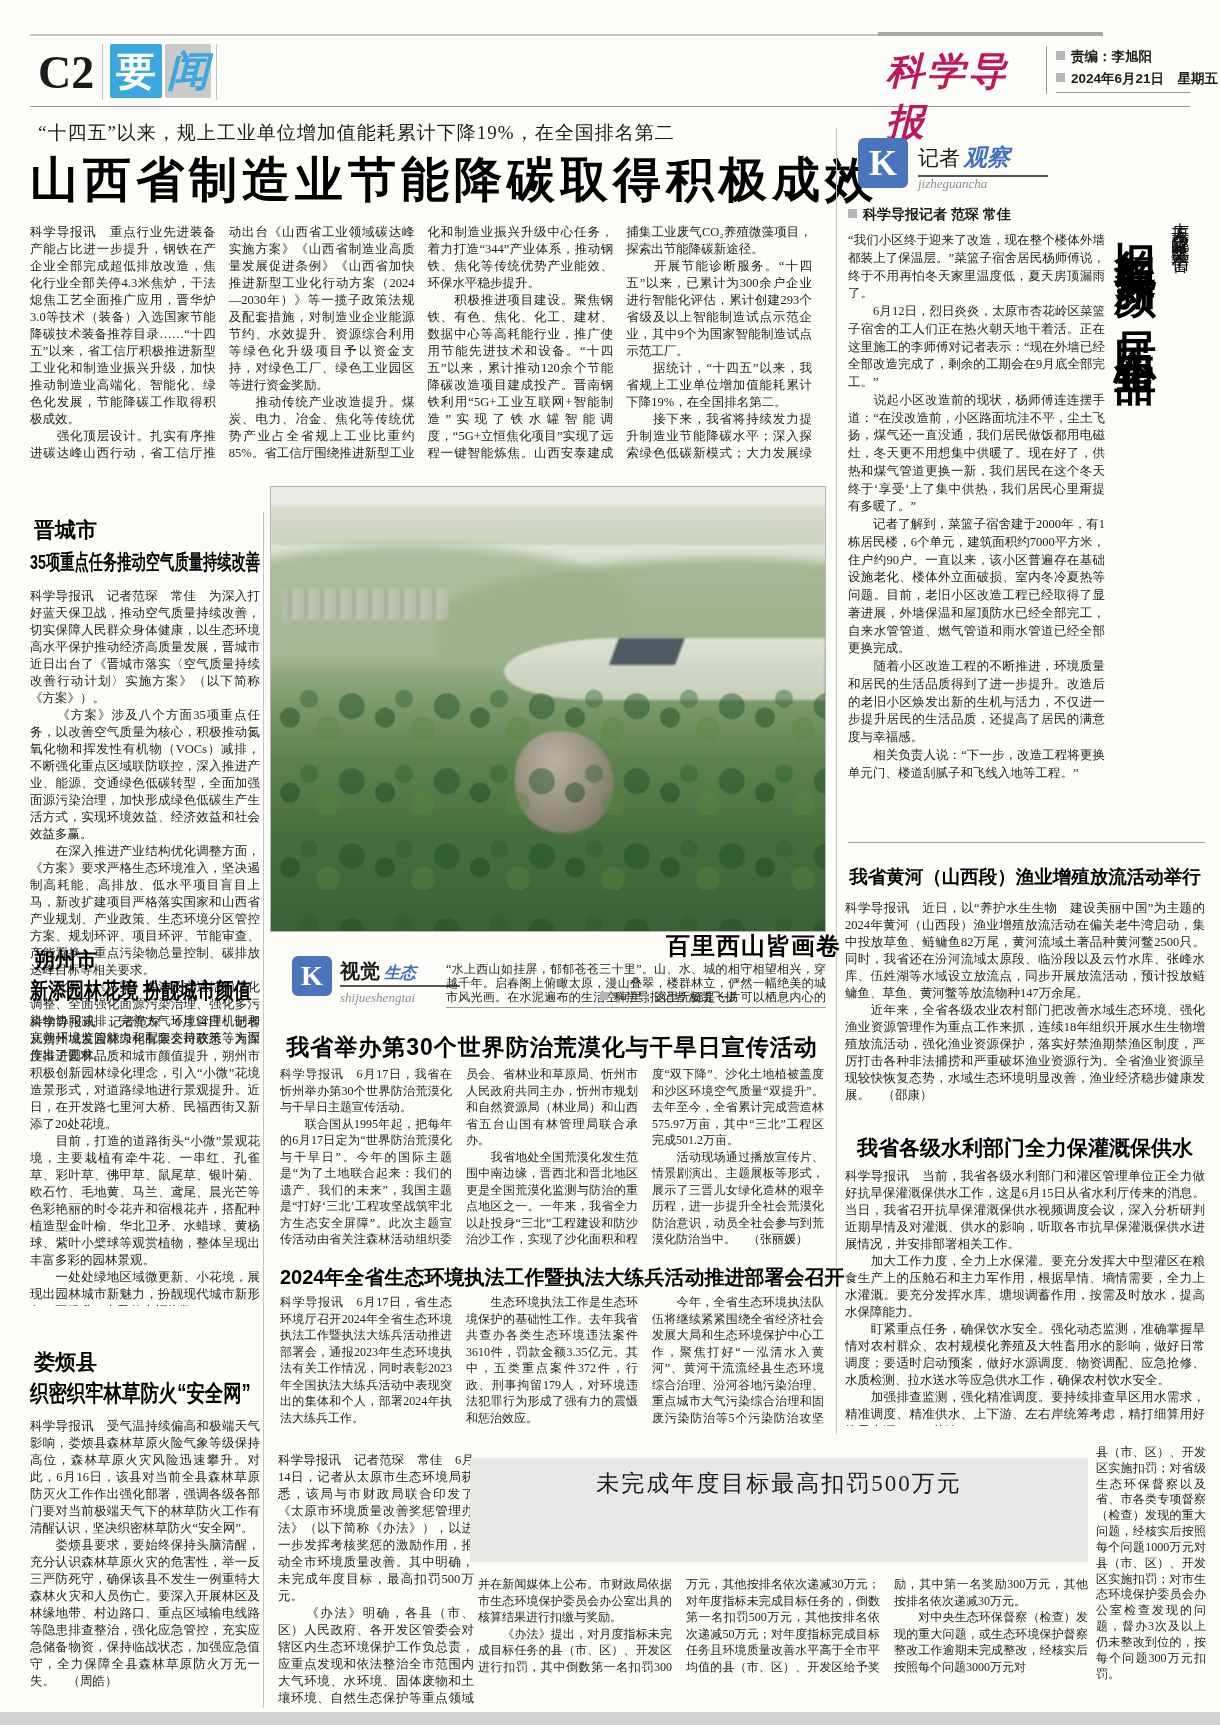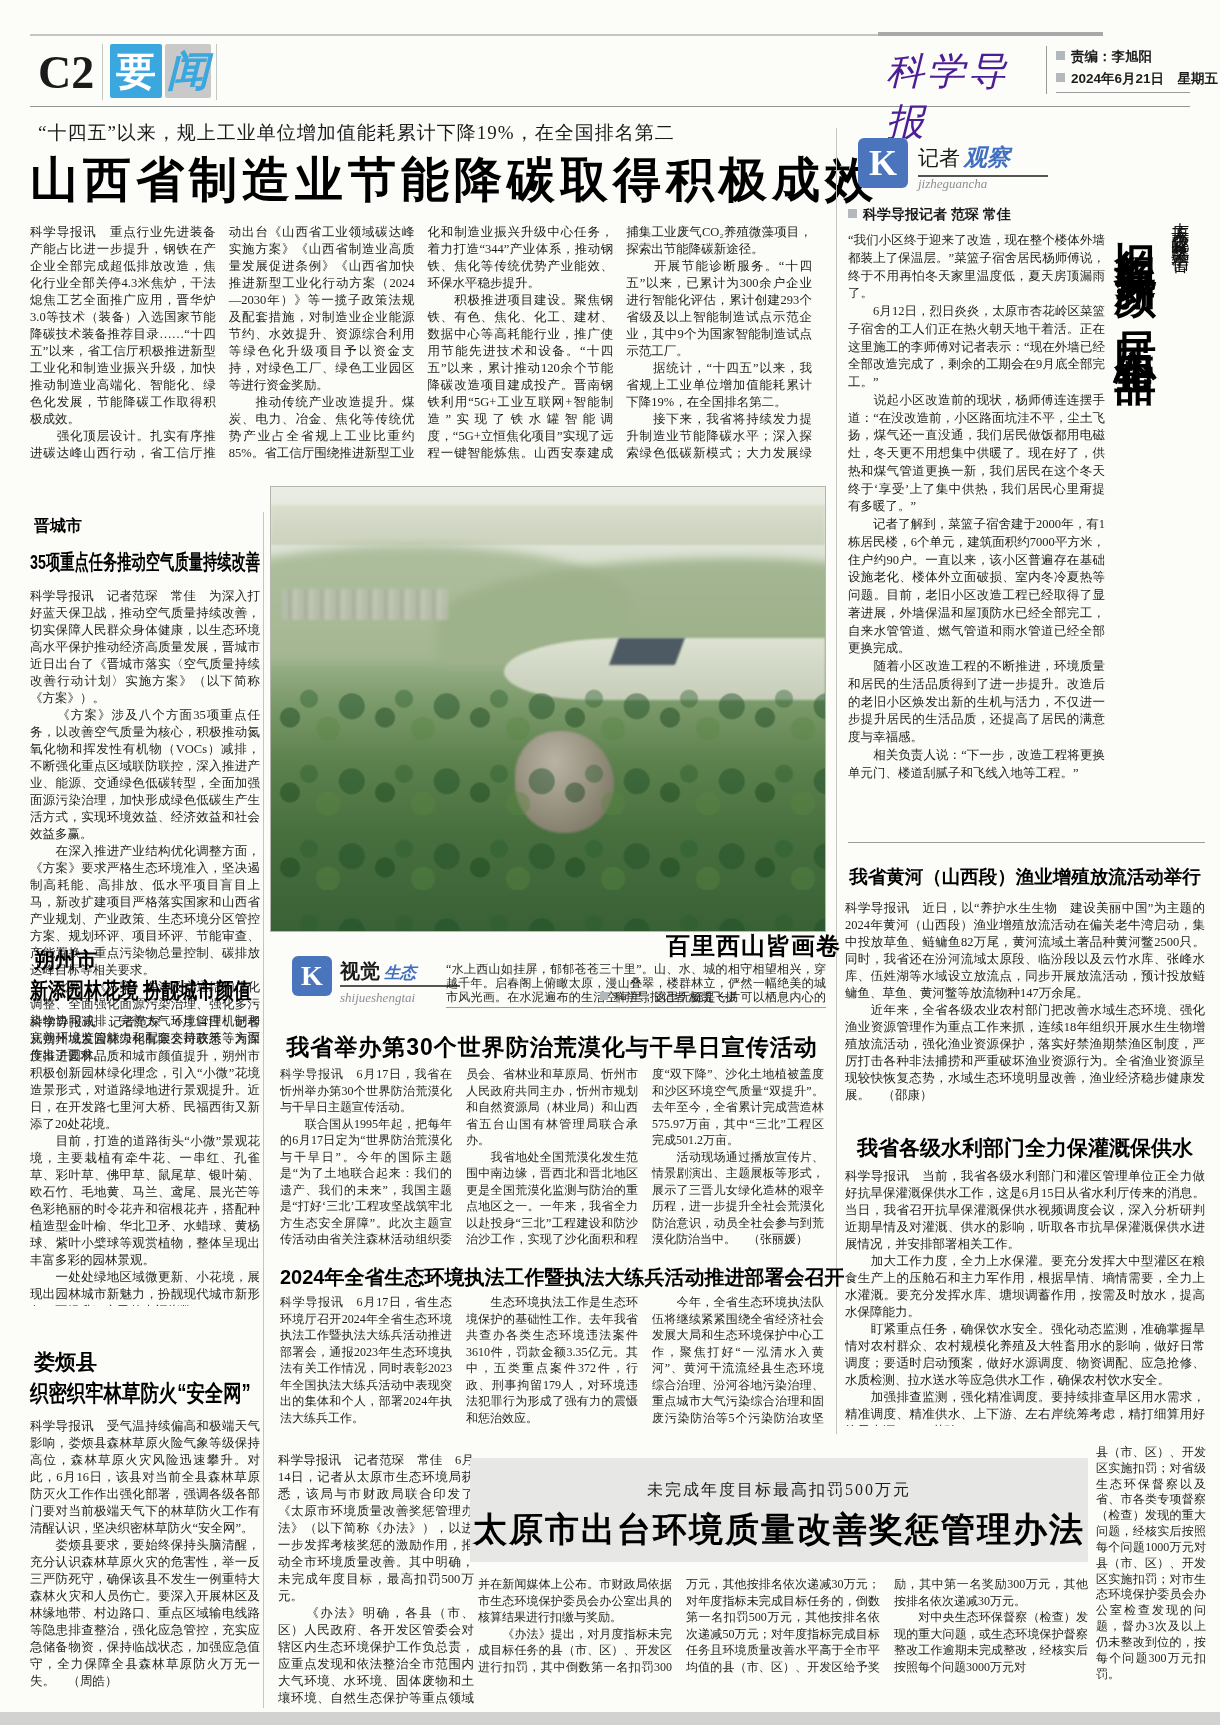--- a/index.html
+++ b/index.html
@@ -31,40 +31,40 @@
   <div class="rule" style="left:30px;top:34px;width:848px;height:2px;background:#c4c4c4"></div>
   <div class="rule" style="left:878px;top:32px;width:225px;height:4px;background:#a9a9a9"></div>
   <div class="rule" style="left:30px;top:106px;width:1160px;height:1px"></div>
 
   <div class="abs" style="left:38px;top:46px;font-size:46px;font-weight:700;font-family:'Liberation Serif',serif">C2</div>
   <div class="vrule" style="left:102px;top:44px;height:56px"></div>
   <div class="abs kbox" style="left:110px;top:44px;width:52px;height:54px;background:#3aa7df;border-radius:2px;font-size:40px;font-family:'Liberation Sans',sans-serif">要</div>
   <div class="abs kbox" style="left:165px;top:44px;width:46px;height:54px;background:#c9c9c9;color:#3aa7df;border-radius:2px;font-size:42px;font-style:italic;font-family:'Liberation Serif',serif">闻</div>
   <div class="vrule" style="left:216px;top:44px;height:56px"></div>
 
-  <div class="abs" style="left:886px;top:46px;width:150px;font-size:38px;font-weight:400;font-style:italic;color:#4c1d95;letter-spacing:3px;font-family:'Liberation Serif',serif">科学导报</div>
+  <div class="abs" style="left:886px;top:46px;width:150px;font-size:38px;font-weight:700;font-style:italic;color:#be185d;letter-spacing:3px;font-family:'Liberation Serif',serif">科学导报</div>
   <div class="vrule" style="left:1046px;top:46px;height:48px;background:#9b9b9b"></div>
   <div class="abs" style="left:1056px;top:48px;font-size:13.5px;font-weight:700;font-family:'Liberation Sans',sans-serif"><span class="sq"></span><span>责编：李旭阳</span></div>
   <div class="abs" style="left:1056px;top:70px;font-size:13.5px;font-weight:700;font-family:'Liberation Sans',sans-serif"><span class="sq"></span><span>2024年6月21日</span>　<span>星期五</span></div>
   <div class="rule" style="left:1056px;top:92px;width:134px;height:1px;background:#9b9b9b"></div>
 
   <div class="abs" style="left:38px;top:120px;font-size:19px;letter-spacing:1px">“十四五”以来，规上工业单位增加值能耗累计下降19%，在全国排名第二</div>
   <div class="abs hl nowrap" style="left:30px;top:148px;font-size:48px;letter-spacing:5px">山西省制造业节能降碳取得积极成效</div>
   <div class="abs bt cols4" style="left:30px;top:224px;width:782px;height:252px">科学导报讯　重点行业先进装备产能占比进一步提升，钢铁在产企业全部完成超低排放改造，焦化行业全部关停4.3米焦炉，干法熄焦工艺全面推广应用，晋华炉3.0等技术（装备）入选国家节能降碳技术装备推荐目录……“十四五”以来，省工信厅积极推进新型工业化和制造业振兴升级，加快推动制造业高端化、智能化、绿色化发展，节能降碳工作取得积极成效。
 　　强化顶层设计。扎实有序推进碳达峰山西行动，省工信厅推动出台《山西省工业领域碳达峰实施方案》《山西省制造业高质量发展促进条例》《山西省加快推进新型工业化行动方案（2024—2030年）》等一揽子政策法规及配套措施，对制造业企业能源节约、水效提升、资源综合利用等绿色化升级项目予以资金支持，对绿色工厂、绿色工业园区等进行资金奖励。
 　　推动传统产业改造提升。煤炭、电力、冶金、焦化等传统优势产业占全省规上工业比重约85%。省工信厅围绕推进新型工业化和制造业振兴升级中心任务，着力打造“344”产业体系，推动钢铁、焦化等传统优势产业能效、环保水平稳步提升。
 　　积极推进项目建设。聚焦钢铁、有色、焦化、化工、建材、数据中心等高耗能行业，推广使用节能先进技术和设备。“十四五”以来，累计推动120余个节能降碳改造项目建成投产。晋南钢铁利用“5G+工业互联网+智能制造”实现了铁水罐智能调度，“5G+立恒焦化项目”实现了远程一键智能炼焦。山西安泰建成捕集工业废气CO₂养殖微藻项目，探索出节能降碳新途径。
 　　开展节能诊断服务。“十四五”以来，已累计为300余户企业进行智能化评估，累计创建293个省级及以上智能制造试点示范企业，其中9个为国家智能制造试点示范工厂。
 　　据统计，“十四五”以来，我省规上工业单位增加值能耗累计下降19%，在全国排名第二。
 　　接下来，我省将持续发力提升制造业节能降碳水平；深入探索绿色低碳新模式；大力发展绿色低碳产业，开展CCUS（二氧化碳捕集、利用与封存）与工业流程耦合等技术研发及示范应用，不断打造创新生态，为美丽山西建设作出新的贡献。　（晋帅妮）</div>
 
   <div class="vrule" style="left:263px;top:512px;height:1196px"></div>
   <div class="vrule" style="left:836px;top:128px;height:1306px"></div>
 
-  <div class="abs hl" style="left:34px;top:516px;font-size:16px">晋城市</div>
+  <div class="abs hl" style="left:34px;top:516px;font-size:21px">晋城市</div>
   <div class="abs hl nowrap" style="left:30px;top:548px;font-size:21px;transform:scaleX(0.68);transform-origin:0 50%">35项重点任务推动空气质量持续改善</div>
   <div class="abs bt" style="left:30px;top:588px;width:230px;height:506px">科学导报讯　记者范琛　常佳　为深入打好蓝天保卫战，推动空气质量持续改善，切实保障人民群众身体健康，以生态环境高水平保护推动经济高质量发展，晋城市近日出台了《晋城市落实〈空气质量持续改善行动计划〉实施方案》（以下简称《方案》）。
 　　《方案》涉及八个方面35项重点任务，以改善空气质量为核心，积极推动氮氧化物和挥发性有机物（VOCs）减排，不断强化重点区域联防联控，深入推进产业、能源、交通绿色低碳转型，全面加强面源污染治理，加快形成绿色低碳生产生活方式，实现环境效益、经济效益和社会效益多赢。
 　　在深入推进产业结构优化调整方面，《方案》要求严格生态环境准入，坚决遏制高耗能、高排放、低水平项目盲目上马，新改扩建项目严格落实国家和山西省产业规划、产业政策、生态环境分区管控方案、规划环评、项目环评、节能审查、产能置换、重点污染物总量控制、碳排放达峰目标等相关要求。
 　　此外，《方案》在涉及交通结构优化调整、全面强化面源污染治理、强化多污染物协同减排、完善大气环境管理机制和完善环境监管能力和配套支持政策等方面作出了要求。</div>
 
   <div class="abs hl" style="left:34px;top:946px;font-size:21px">朔州市</div>
   <div class="abs hl nowrap" style="left:30px;top:976px;font-size:22px;transform:scaleX(0.82);transform-origin:0 50%">新添园林花境  扮靓城市颜值</div>
   <div class="abs bt" style="left:30px;top:1014px;width:230px;height:292px">科学导报讯　记者范琛　6月14日，记者从朔州城发园林绿化有限公司获悉，为深度推进园林品质和城市颜值提升，朔州市积极创新园林绿化理念，引入“小微”花境造景形式，对道路绿地进行景观提升。近日，在开发路七里河大桥、民福西街又新添了20处花境。
 　　目前，打造的道路街头“小微”景观花境，主要栽植有牵牛花、一串红、孔雀草、彩叶草、佛甲草、鼠尾草、银叶菊、欧石竹、毛地黄、马兰、鸢尾、晨光芒等色彩艳丽的时令花卉和宿根花卉，搭配种植造型金叶榆、华北卫矛、水蜡球、黄杨球、紫叶小檗球等观赏植物，整体呈现出丰富多彩的园林景观。
@@ -137,22 +137,21 @@
   <div class="abs hl center nowrap" style="left:845px;top:1134px;width:360px;font-size:21px">我省各级水利部门全力保灌溉保供水</div>
   <div class="abs bt" style="left:845px;top:1168px;width:360px;height:258px">科学导报讯　当前，我省各级水利部门和灌区管理单位正全力做好抗旱保灌溉保供水工作，这是6月15日从省水利厅传来的消息。当日，我省召开抗旱保灌溉保供水视频调度会议，深入分析研判近期旱情及对灌溉、供水的影响，听取各市抗旱保灌溉保供水进展情况，并安排部署相关工作。
 　　加大工作力度，全力上水保灌。要充分发挥大中型灌区在粮食生产上的压舱石和主力军作用，根据旱情、墒情需要，全力上水灌溉。要充分发挥水库、塘坝调蓄作用，按需及时放水，提高水保障能力。
 　　盯紧重点任务，确保饮水安全。强化动态监测，准确掌握旱情对农村群众、农村规模化养殖及大牲畜用水的影响，做好日常调度；要适时启动预案，做好水源调度、物资调配、应急抢修、水质检测、拉水送水等应急供水工作，确保农村饮水安全。
 　　加强排查监测，强化精准调度。要持续排查旱区用水需求，精准调度、精准供水、上下游、左右岸统筹考虑，精打细算用好抗旱水源。　（范珍）</div>
 
   <div class="abs bt" style="left:278px;top:1452px;width:196px;height:256px">科学导报讯　记者范琛　常佳　6月14日，记者从太原市生态环境局获悉，该局与市财政局联合印发了《太原市环境质量改善奖惩管理办法》（以下简称《办法》），以进一步发挥考核奖惩的激励作用，推动全市环境质量改善。其中明确，未完成年度目标，最高扣罚500万元。
 　　《办法》明确，各县（市、区）人民政府、各开发区管委会对辖区内生态环境保护工作负总责，应重点发现和依法整治全市范围内大气环境、水环境、固体废物和土壤环境、自然生态保护等重点领域存在的各类环境污染问题。</div>
 
   <div class="abs" style="left:470px;top:1458px;width:618px;height:104px;background:#e7e7e5">
-    <div class="center" style="padding-top:22px;font-size:16px;letter-spacing:2px">未完成年度目标最高扣罚500万元</div>
-    <div class="hl center nowrap" style="margin-top:6px;font-size:34px;letter-spacing:2px">太原市出台环境质量改善奖惩管理办法</div>
+    <div class="center" style="padding-top:10px;font-size:23px;letter-spacing:2px">未完成年度目标最高扣罚500万元</div>
   </div>
 
   <div class="abs bt cols3" style="left:478px;top:1576px;width:610px;height:136px;font-size:12px;line-height:1.38">并在新闻媒体上公布。市财政局依据市生态环境保护委员会办公室出具的核算结果进行扣缴与奖励。
 　　《办法》提出，对月度指标未完成目标任务的县（市、区）、开发区进行扣罚，其中倒数第一名扣罚300万元，其他按排名依次递减30万元；对年度指标未完成目标任务的，倒数第一名扣罚500万元，其他按排名依次递减50万元；对年度指标完成目标任务且环境质量改善水平高于全市平均值的县（市、区）、开发区给予奖励，其中第一名奖励300万元，其他按排名依次递减30万元。
 　　对中央生态环保督察（检查）发现的重大问题，或生态环境保护督察整改工作逾期未完成整改，经核实后按照每个问题3000万元对</div>
   <div class="abs bt" style="left:1096px;top:1445px;width:110px;height:266px;font-size:12px;line-height:1.32">县（市、区）、开发区实施扣罚；对省级生态环保督察以及省、市各类专项督察（检查）发现的重大问题，经核实后按照每个问题1000万元对县（市、区）、开发区实施扣罚；对市生态环境保护委员会办公室检查发现的问题，督办3次及以上仍未整改到位的，按每个问题300万元扣罚。</div>
 
   <div class="abs" style="left:0;top:1712px;width:1220px;height:13px;background:#d2d2d0"></div>
 
 </div>

